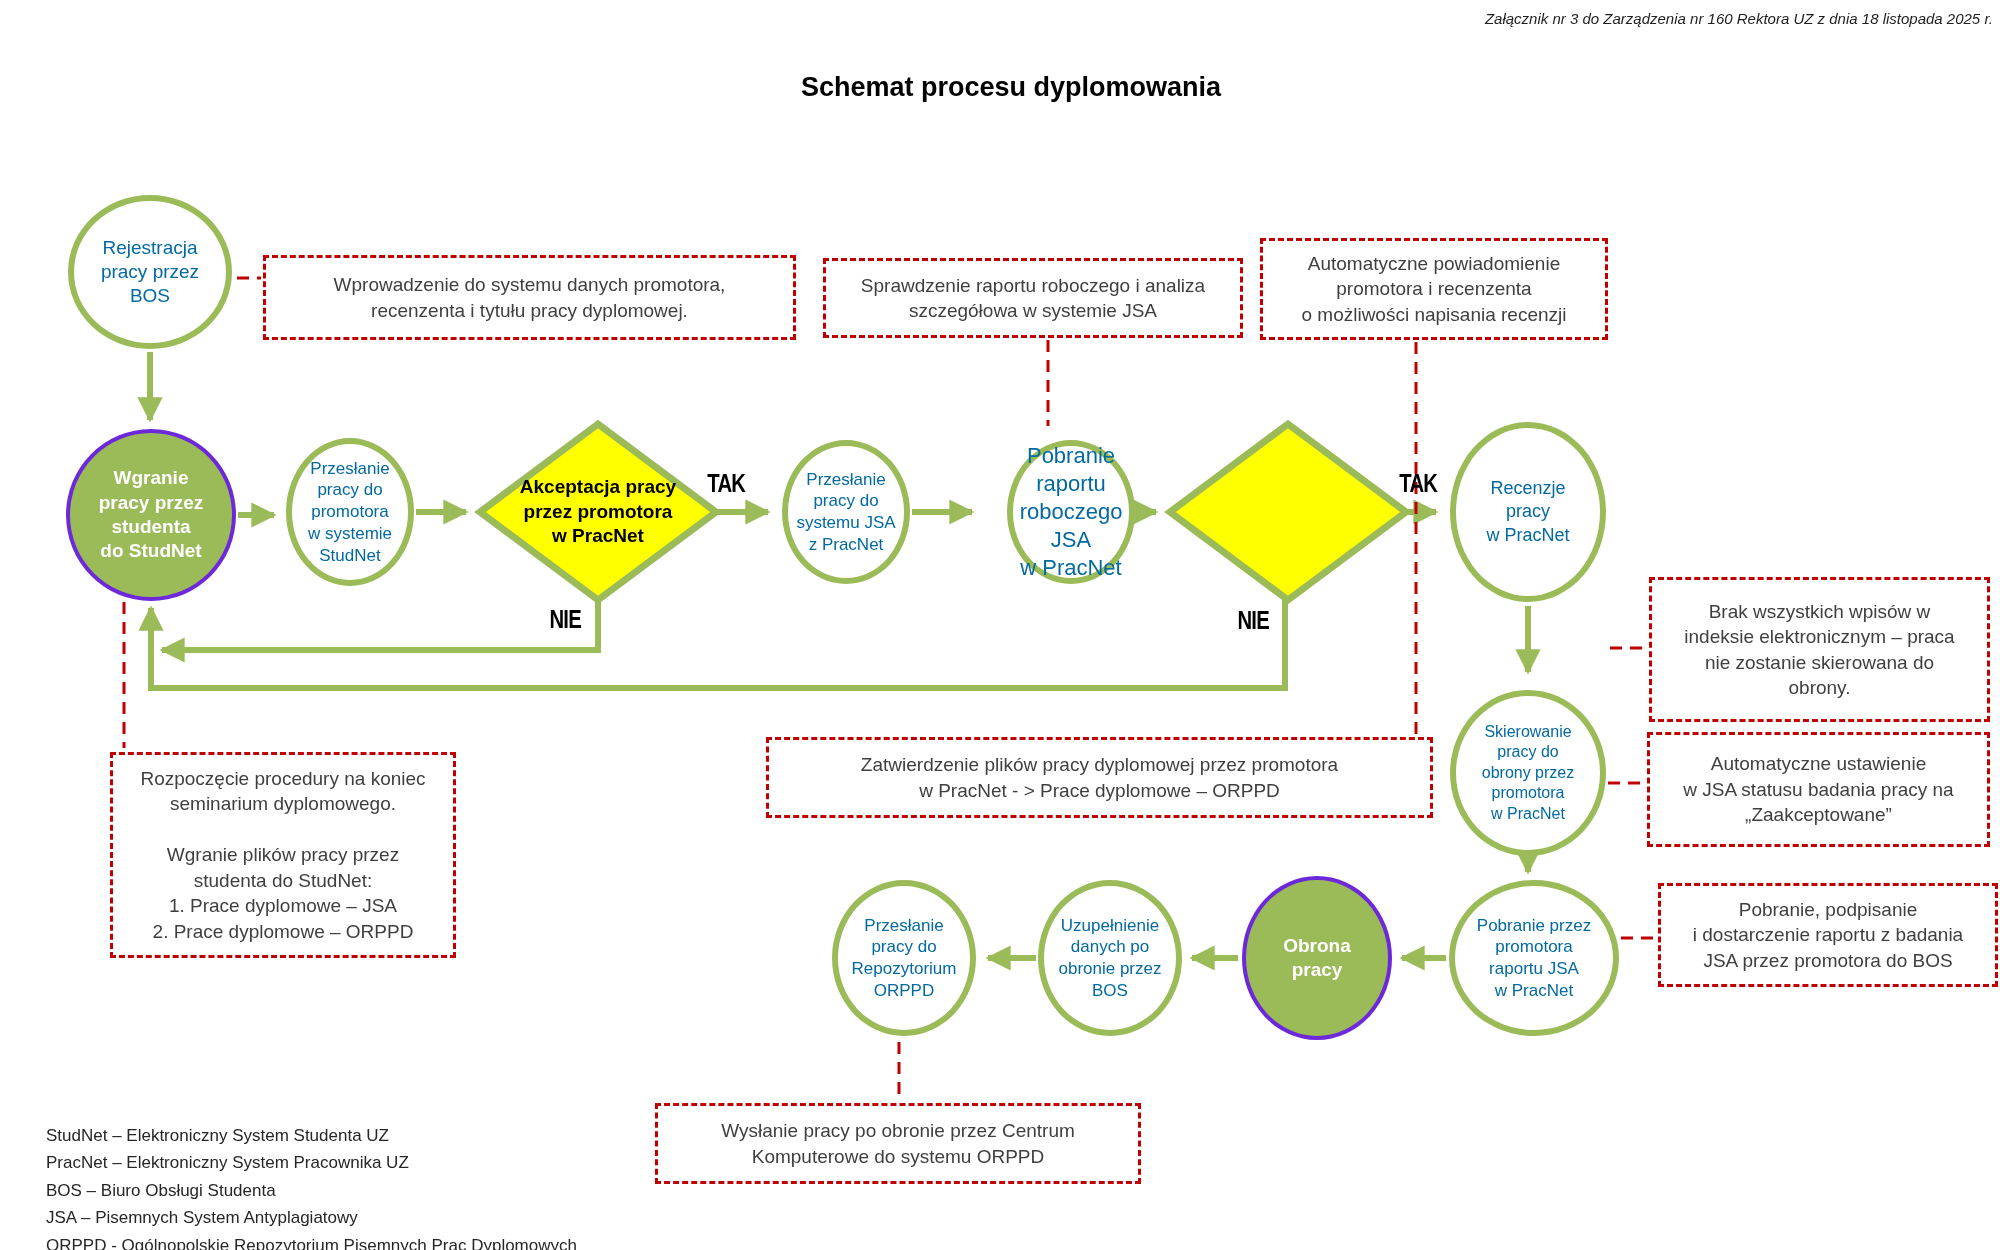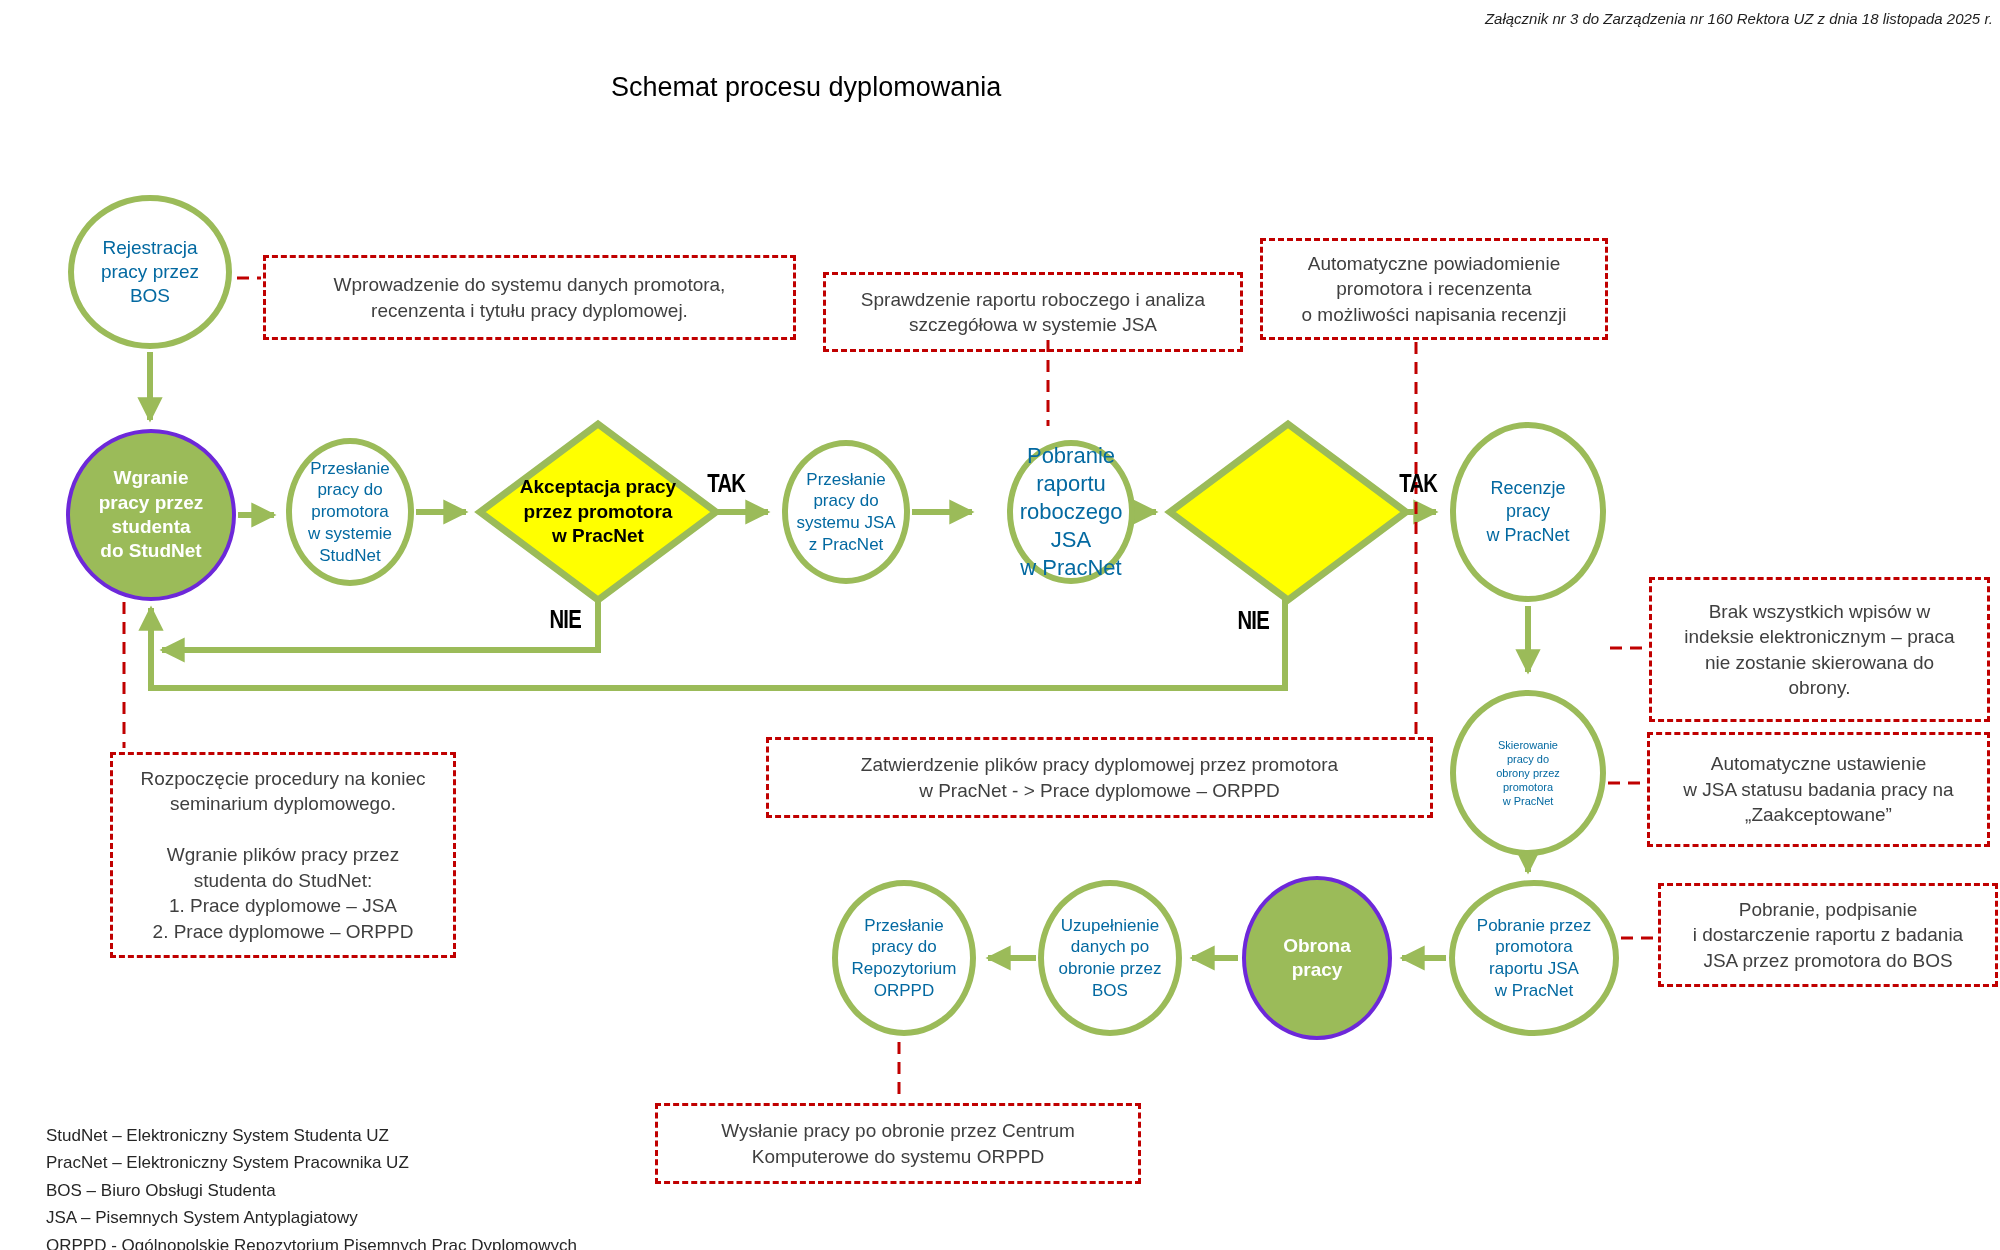--- a/index.html
+++ b/index.html
@@ -6,22 +6,22 @@
   .canvas{
     position:relative; width:2000px; height:1250px; background:#fff;
     font-family:"Liberation Sans","DejaVu Sans",sans-serif; overflow:hidden;margin-left:8px;
   }
   .layer{position:absolute;left:0;top:0;}
   .annotation{
     position:absolute; right:15px; top:10px; font-size:15px; font-style:italic;
     color:#1f1f1f; white-space:pre-line;
   }
   .title{
-    position:absolute; left:603px; top:72px; width:800px; text-align:left;
-    font-size:27px; font-weight:normal; color:#000;
+    position:absolute; left:603px; top:72px; width:800px; text-align:center;
+    font-size:27px; font-weight:bold; color:#000;
   }
   .circle{
     position:absolute; box-sizing:border-box; border:6px solid #9bbb59; border-radius:50%;
     background:#fff; display:flex; align-items:center; justify-content:center;
     text-align:center; color:#0369a1; white-space:pre-line; line-height:1.28;
   }
   .circle.filled{
     background:#9bbb59; border:4px solid #6d28d9; color:#fff; font-weight:bold;
   }
   .note{
@@ -101,21 +101,21 @@
 pracy do
 systemu JSA
 z PracNet</div>
   <div class="circle" style="left:999px;top:440px;width:128px;height:144px;font-size:22px;">Pobranie
 raportu
 roboczego JSA
 w PracNet</div>
   <div class="circle" style="left:1442px;top:422px;width:156px;height:180px;font-size:18px;">Recenzje
 pracy
 w PracNet</div>
-  <div class="circle" style="left:1442px;top:690px;width:156px;height:166px;font-size:11px;">Skierowanie
+  <div class="circle" style="left:1442px;top:690px;width:156px;height:166px;font-size:16px;">Skierowanie
 pracy do
 obrony przez
 promotora
 w PracNet</div>
   <div class="circle" style="left:1441px;top:880px;width:170px;height:156px;font-size:17px;">Pobranie przez
 promotora
 raportu JSA
 w PracNet</div>
   <div class="circle filled" style="left:1234px;top:876px;width:150px;height:164px;font-size:19px;">Obrona
 pracy</div>
@@ -132,21 +132,21 @@
 przez promotora
 w PracNet</div>
 
   <div class="lbl" style="left:694px;top:468px;">TAK</div>
   <div class="lbl" style="left:1386px;top:468px;">TAK</div>
   <div class="lbl" style="left:537px;top:604px;">NIE</div>
   <div class="lbl" style="left:1225px;top:605px;">NIE</div>
 
   <div class="note" style="left:255px;top:255px;width:533px;height:85px;">Wprowadzenie do systemu danych promotora,
 recenzenta i tytułu pracy dyplomowej.</div>
-  <div class="note" style="left:815px;top:272px;width:420px;height:80px;text-align:center;">Sprawdzenie raportu roboczego i analiza
+  <div class="note" style="left:815px;top:258px;width:420px;height:80px;text-align:center;">Sprawdzenie raportu roboczego i analiza
 szczegółowa w systemie JSA</div>
   <div class="note" style="left:1252px;top:238px;width:348px;height:102px;">Automatyczne powiadomienie
 promotora i recenzenta
 o możliwości napisania recenzji</div>
   <div class="note" style="left:1641px;top:577px;width:341px;height:145px;">Brak wszystkich wpisów w
 indeksie elektronicznym – praca
 nie zostanie skierowana do
 obrony.</div>
   <div class="note" style="left:1639px;top:732px;width:343px;height:115px;">Automatyczne ustawienie
 w JSA statusu badania pracy na

